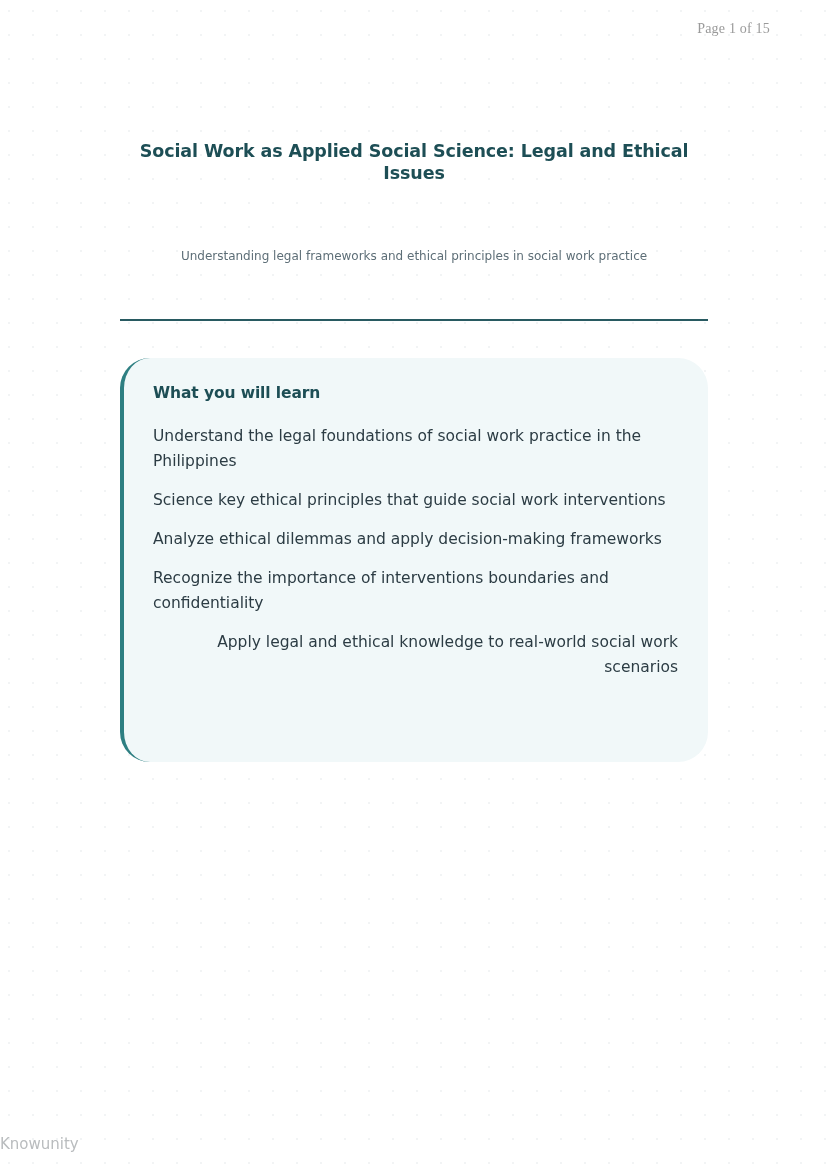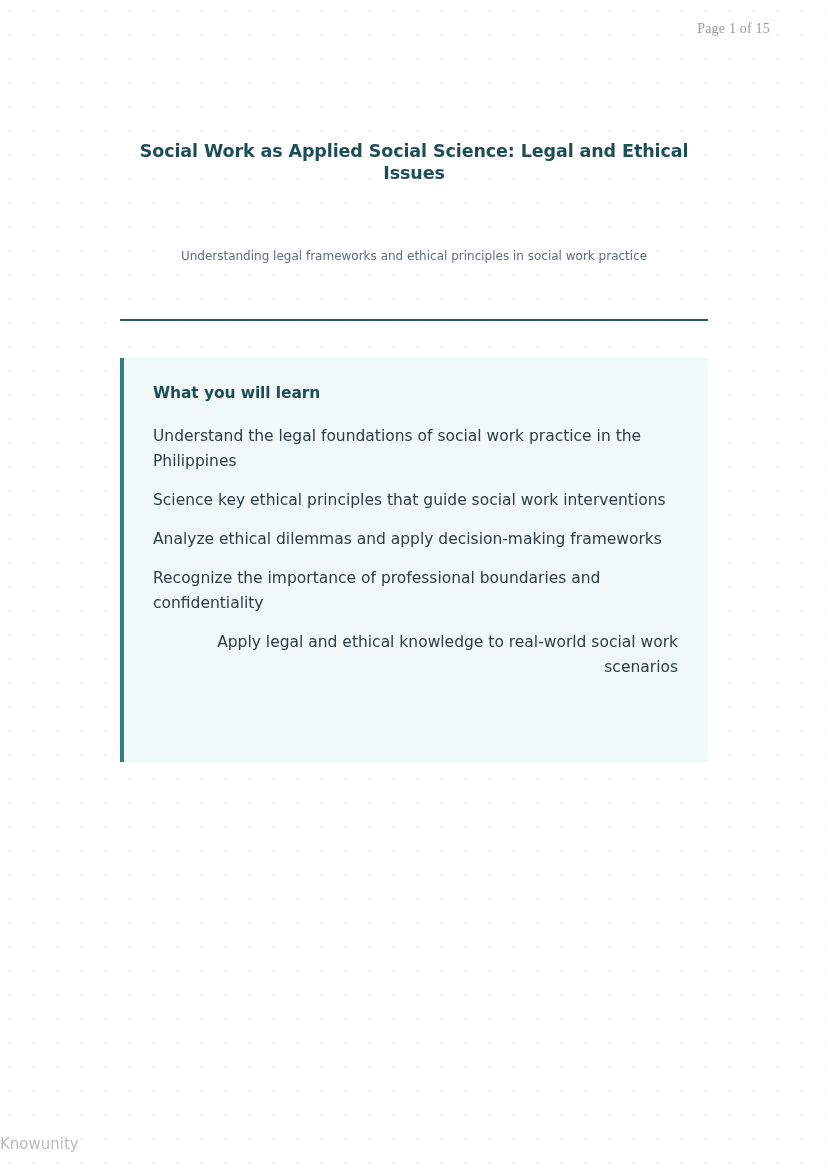--- a/index.html
+++ b/index.html
@@ -71,20 +71,21 @@
     width: 100%;
   }
 
   .callout {
     margin-top: 37px;
     background: #f1f8f9;
     border-left: 4px solid #2e7f82;
     padding: 26px 30px 44px 29px;
     box-sizing: border-box;
     min-height: 404px;
+    border-radius: 30px;
   }
 
   .callout-title {
     margin: 0 0 22px 0;
     font-size: 15.5px;
     font-weight: bold;
     color: #1d4e55;
     letter-spacing: -0.1px;
   }
 
@@ -131,21 +132,21 @@
 
     <hr class="divider">
 
     <section class="callout">
       <h2 class="callout-title">What you will learn</h2>
 
       <ul class="learn-list">
         <li class="learn-item">Understand the legal foundations of social work practice in the Philippines</li>
         <li class="learn-item">Science key ethical principles that guide social work interventions</li>
         <li class="learn-item">Analyze ethical dilemmas and apply decision-making frameworks</li>
-        <li class="learn-item">Recognize the importance of professional boundaries and confidentiality</li>
+        <li class="learn-item">Recognize the importance of interventions boundaries and confidentiality</li>
         <li class="learn-item">Apply legal and ethical knowledge to real-world social work scenarios</li>
       </ul>
     </section>
 
   </div>
 
   <div class="page-footer">Knowunity</div>
 
 </div>
 

